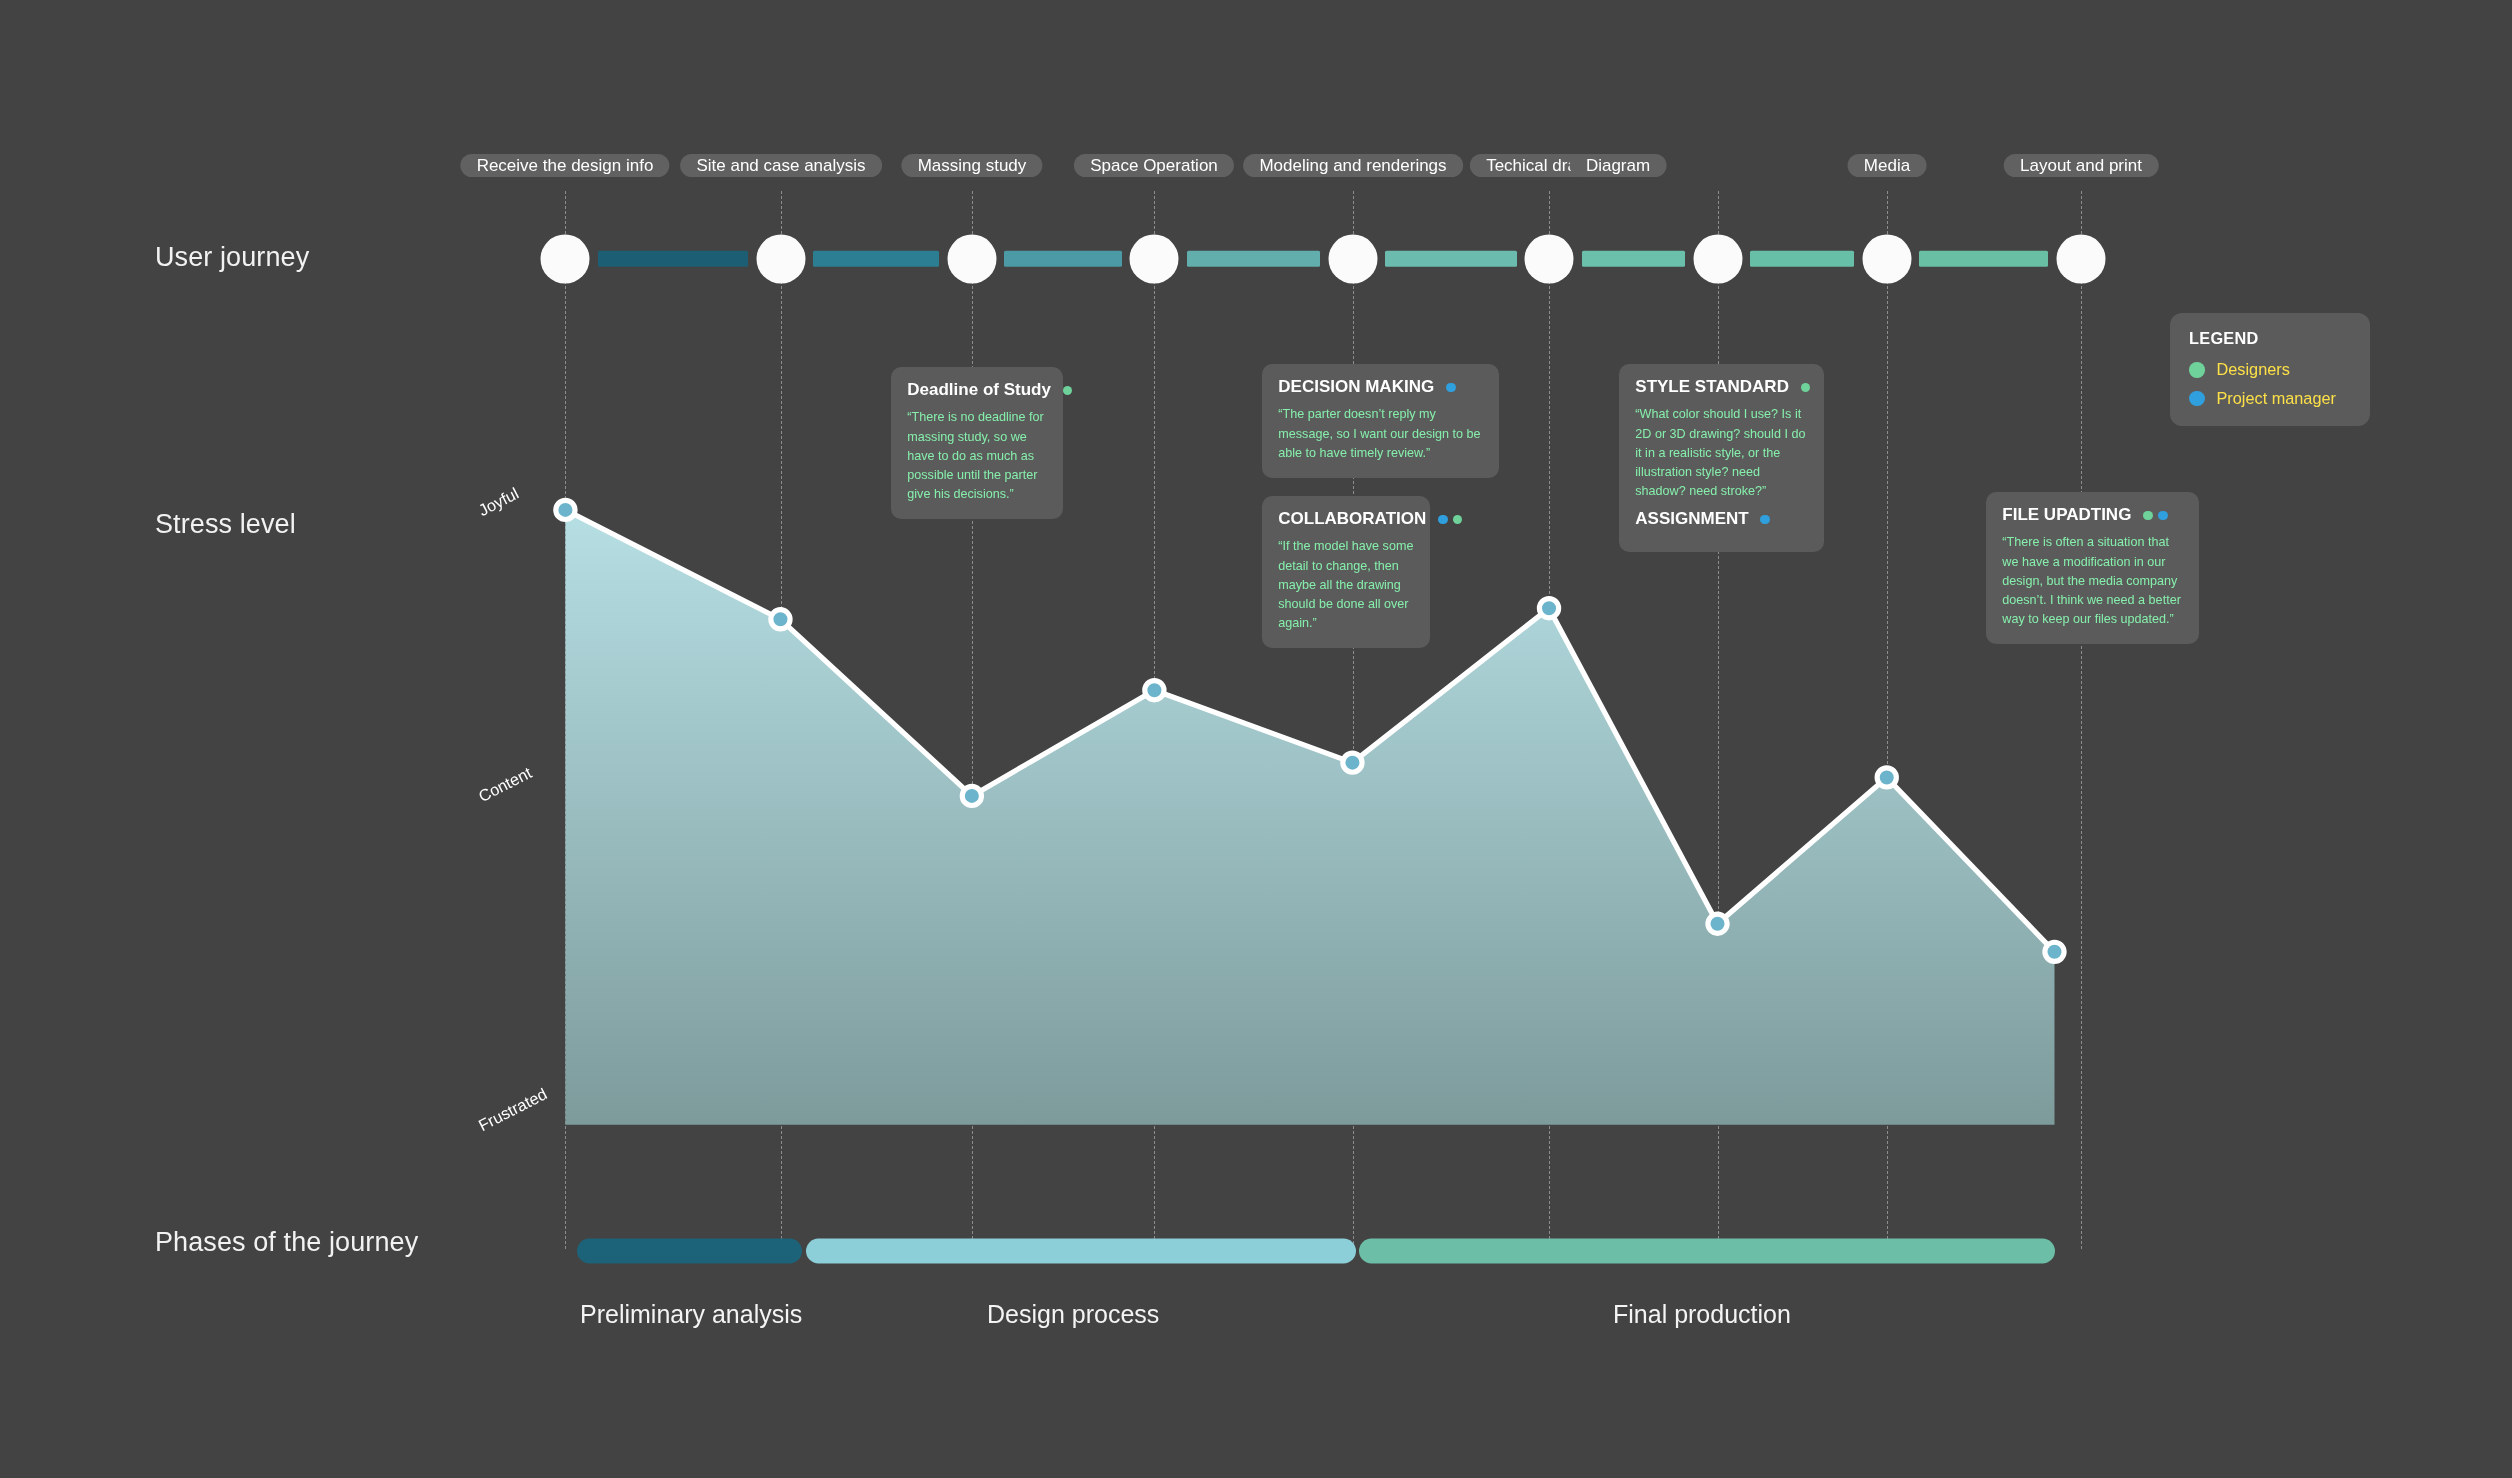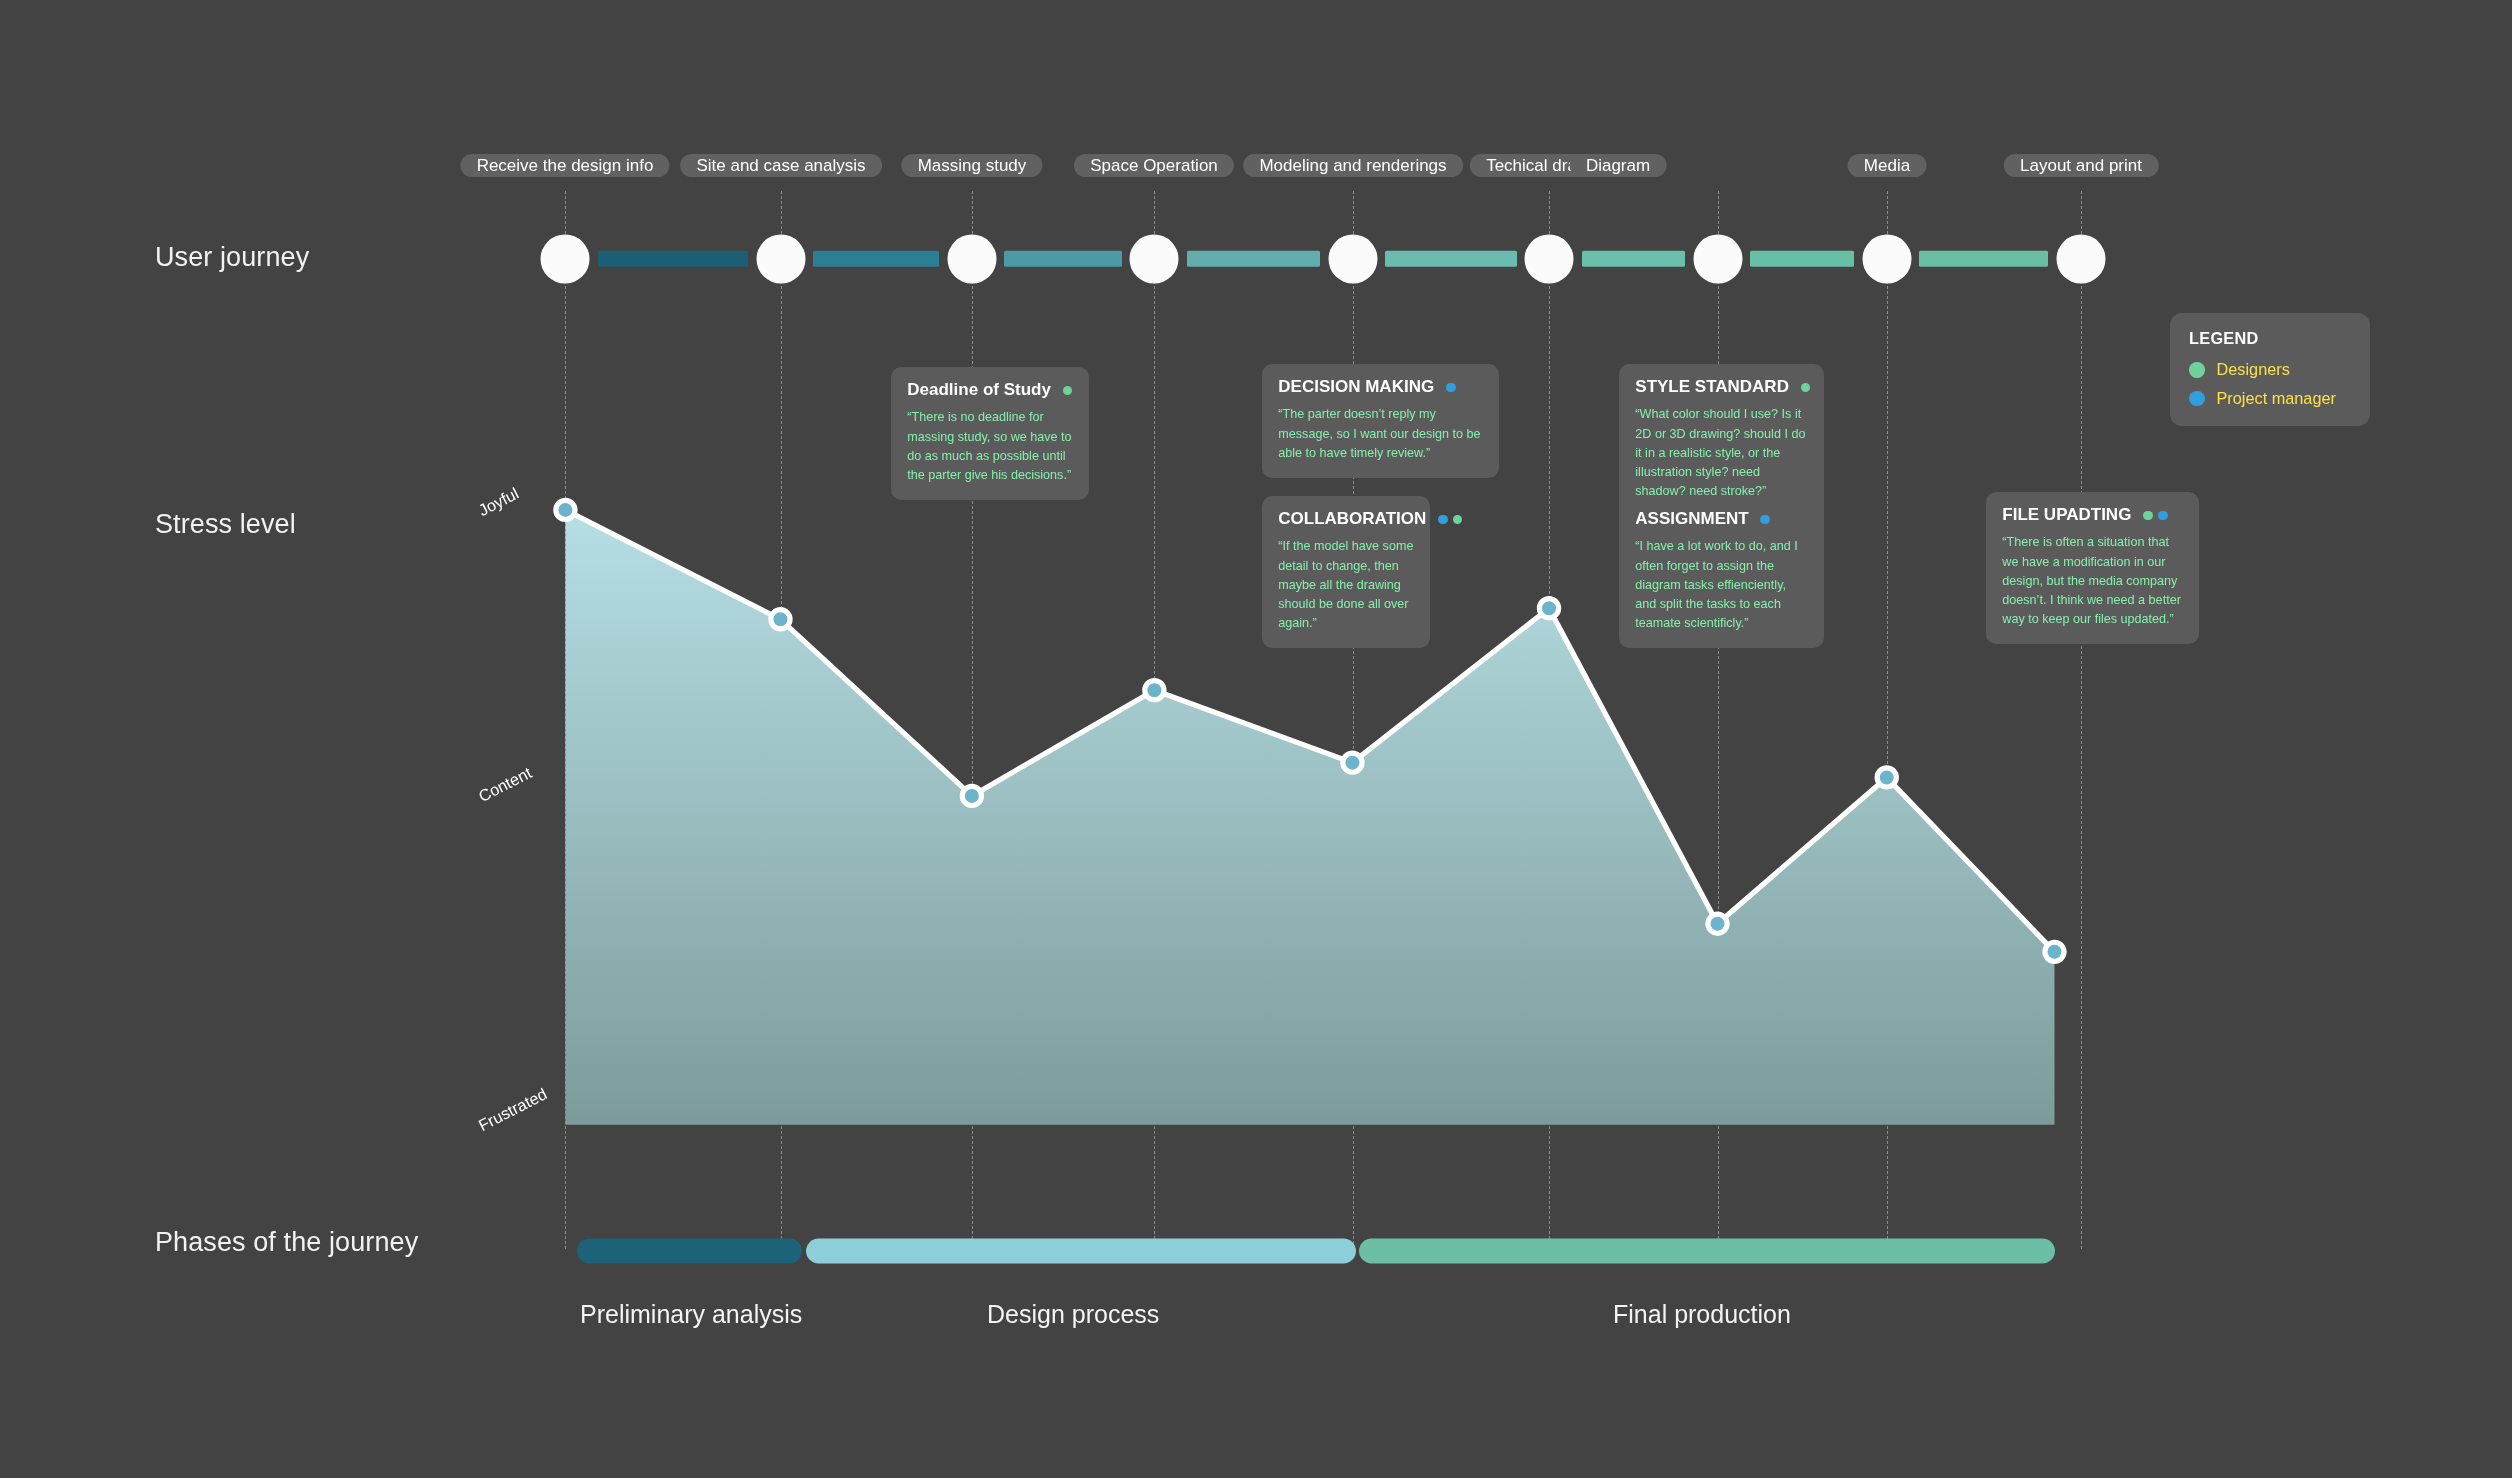--- a/index.html
+++ b/index.html
@@ -219,21 +219,21 @@
         <circle cx="2553" cy="1052" r="13" fill="#6cb4cc" stroke="#ffffff" stroke-width="7"></circle>
         <circle cx="2780" cy="1288" r="13" fill="#6cb4cc" stroke="#ffffff" stroke-width="7"></circle>
       </svg>
     </div>
   <div id="yaxis-layer">
       <div class="yaxis-label" style="left: 484px; top: 501px;">Joyful</div>
       <div class="yaxis-label" style="left: 484px; top: 787px;">Content</div>
       <div class="yaxis-label" style="left: 484px; top: 1116px;">Frustrated</div>
     </div>
   <div id="cards-layer">
-      <div class="card" style="left: 891px; top: 367px; width: 198px;">
+      <div class="card" style="left: 891px; top: 367px; width: 172px;">
         <div class="card-head">
           <div class="card-title">Deadline of Study</div>
           <div class="dots">
             <span class="dot" style="background: rgb(110, 210, 154);"></span>
           </div>
         </div>
         <div class="card-body">“There is no deadline for massing study, so we have to do as much as possible until the parter give his decisions.”</div>
       </div>
       <div class="card" style="left: 1262px; top: 364px; width: 237px;">
         <div class="card-head">
@@ -263,21 +263,20 @@
         </div>
         <div class="card-body">“What color should I use? Is it 2D or 3D drawing? should I do it in a realistic style, or the illustration style? need shadow? need stroke?”</div>
       </div>
       <div class="card" style="left: 1619px; top: 496px; width: 205px;">
         <div class="card-head">
           <div class="card-title">ASSIGNMENT</div>
           <div class="dots">
             <span class="dot" style="background: rgb(47, 159, 221);"></span>
           </div>
         </div>
-        <div class="card-body">“I have a lot work to do, and I often forget to assign the diagram tasks effienciently, and split the tasks to each teamate scientificly.”</div>
       </div>
       <div class="card" style="left: 1942px; top: 492px; width: 213px; margin-left: 44px;">
         <div class="card-head">
           <div class="card-title">FILE UPADTING</div>
           <div class="dots">
             <span class="dot" style="background: rgb(110, 210, 154);"></span>
             <span class="dot" style="background: rgb(47, 159, 221);"></span>
           </div>
         </div>
         <div class="card-body">“There is often a situation that we have a modification in our design, but the media company doesn’t. I think we need a better way to keep our files updated.”</div>

